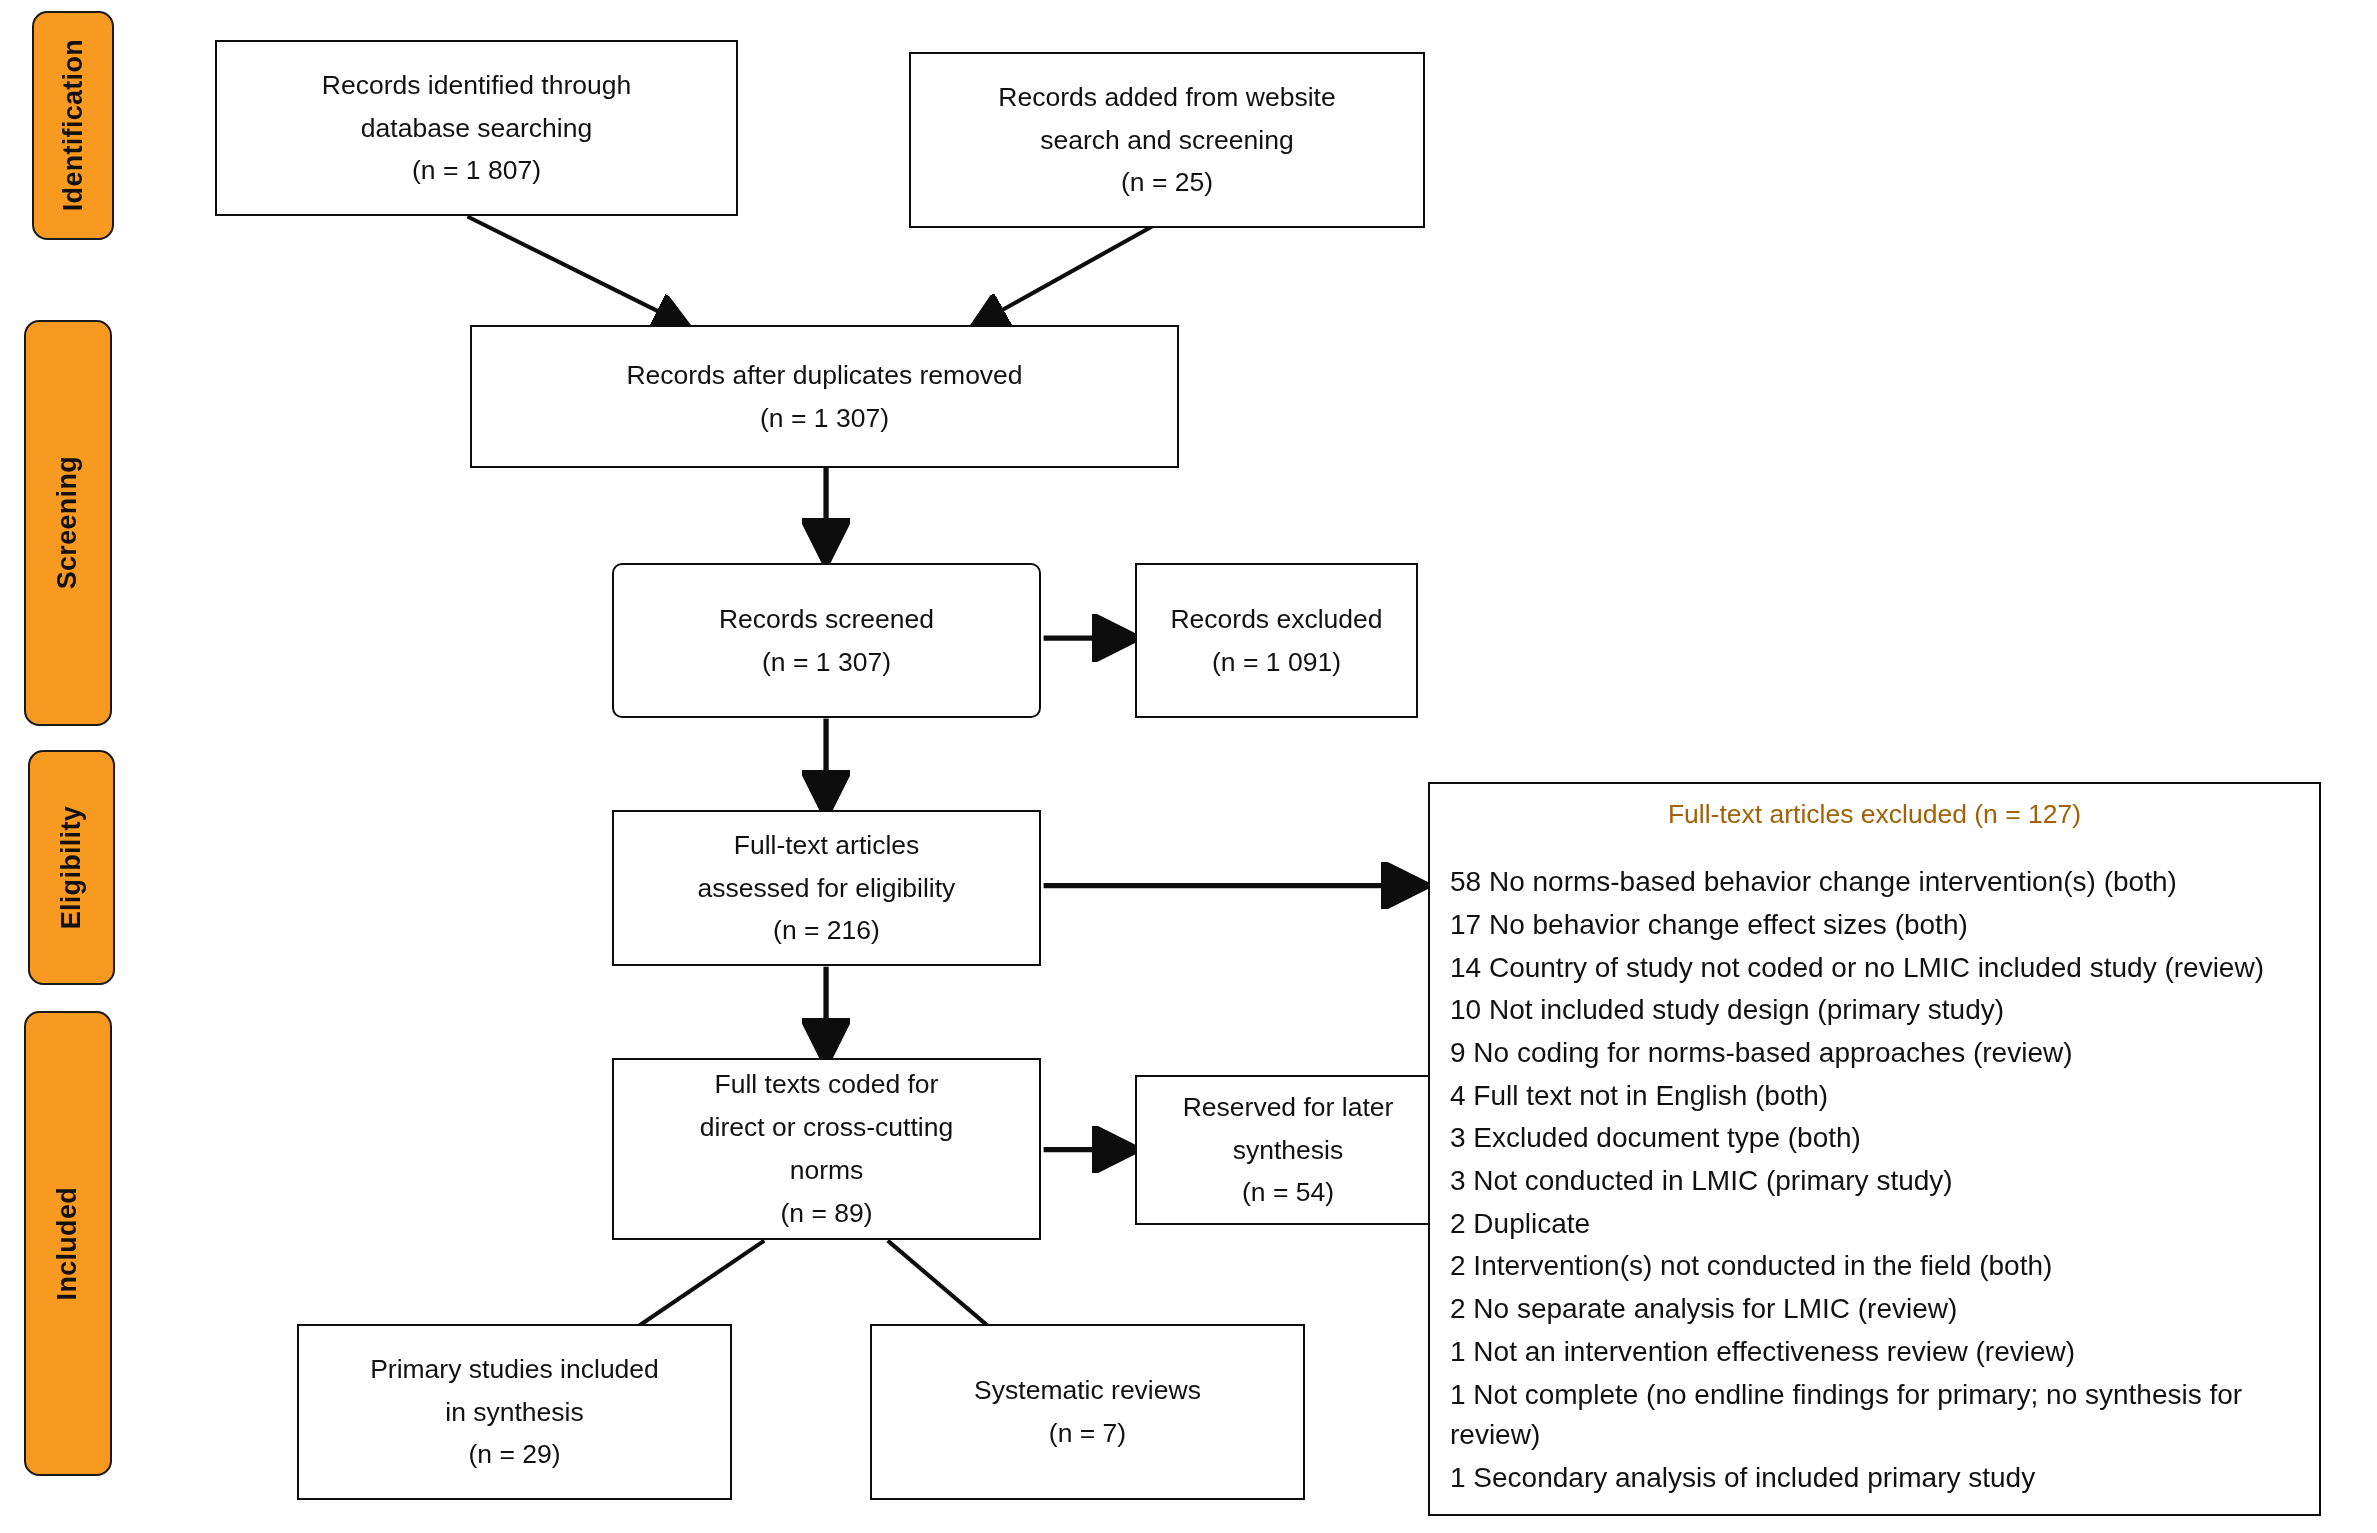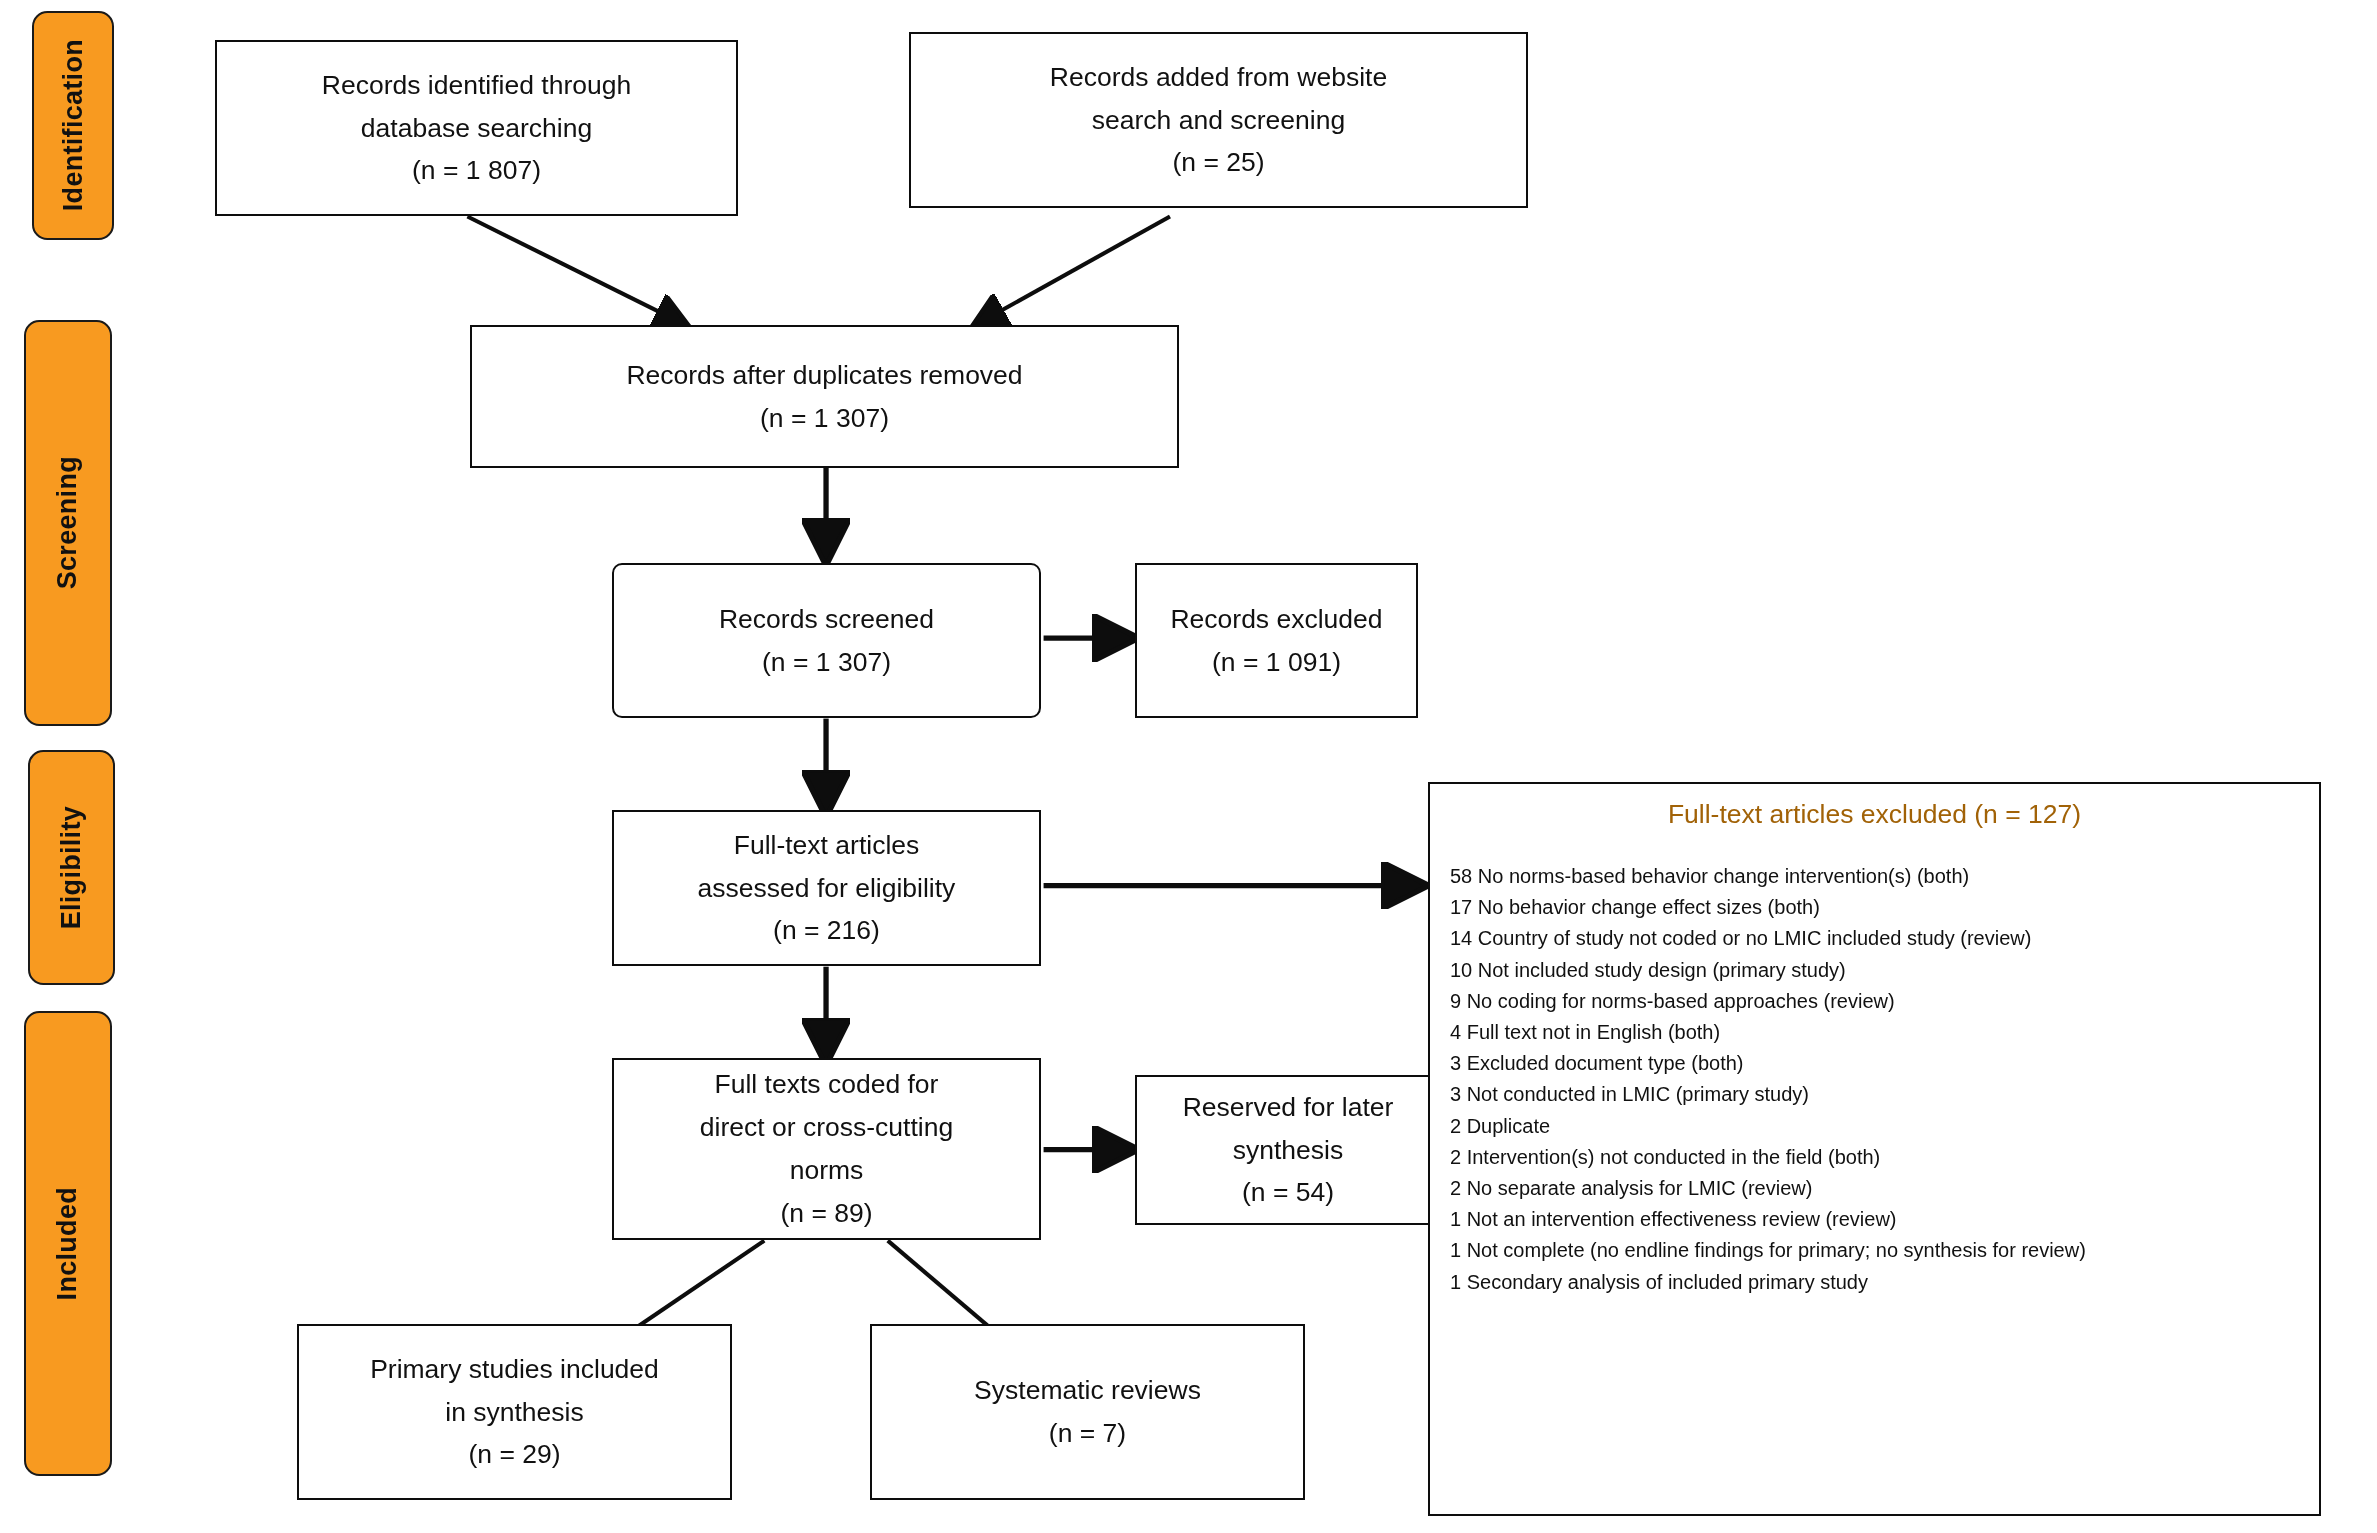--- a/index.html
+++ b/index.html
@@ -67,21 +67,21 @@
     padding: 15.3px 20px 11.8px 20px;
   }
   .excluded-panel .panel-title {
     font-size: 26.5px;
     color: #a16207;
     text-align: center;
     margin-bottom: 31px;
     line-height: 1.2;
   }
   .excluded-panel .reason {
-    font-size: 20px;
+    font-size: 28px;
     color: #111111;
     line-height: 1.44;
     text-align: left;
     margin-bottom: 2.4px;
   }
 
   
   #connectors {
     position: absolute;
     left: 0; top: 0;
@@ -139,21 +139,21 @@
   <div class="stage-tab" style="left:23.5px; top:1011px; width:88px; height:465px;">
     <span class="stage-label">Included</span>
   </div>
 
   <div class="flow-box" style="left:215px; top:40px; width:523px; height:176px;">
     <div class="line">Records identified through</div>
     <div class="line">database searching</div>
     <div class="line">(n = 1 807)</div>
   </div>
 
-  <div class="flow-box" style="left:909px; top:32px; width:619px; height:176px;">
+  <div class="flow-box" style="left:909px; top:52px; width:516px; height:176px;">
     <div class="line">Records added from website</div>
     <div class="line">search and screening</div>
     <div class="line">(n = 25)</div>
   </div>
 
   <div class="flow-box" style="left:470px; top:325px; width:709px; height:143px;">
     <div class="line">Records after duplicates removed</div>
     <div class="line">(n = 1 307)</div>
   </div>
 

